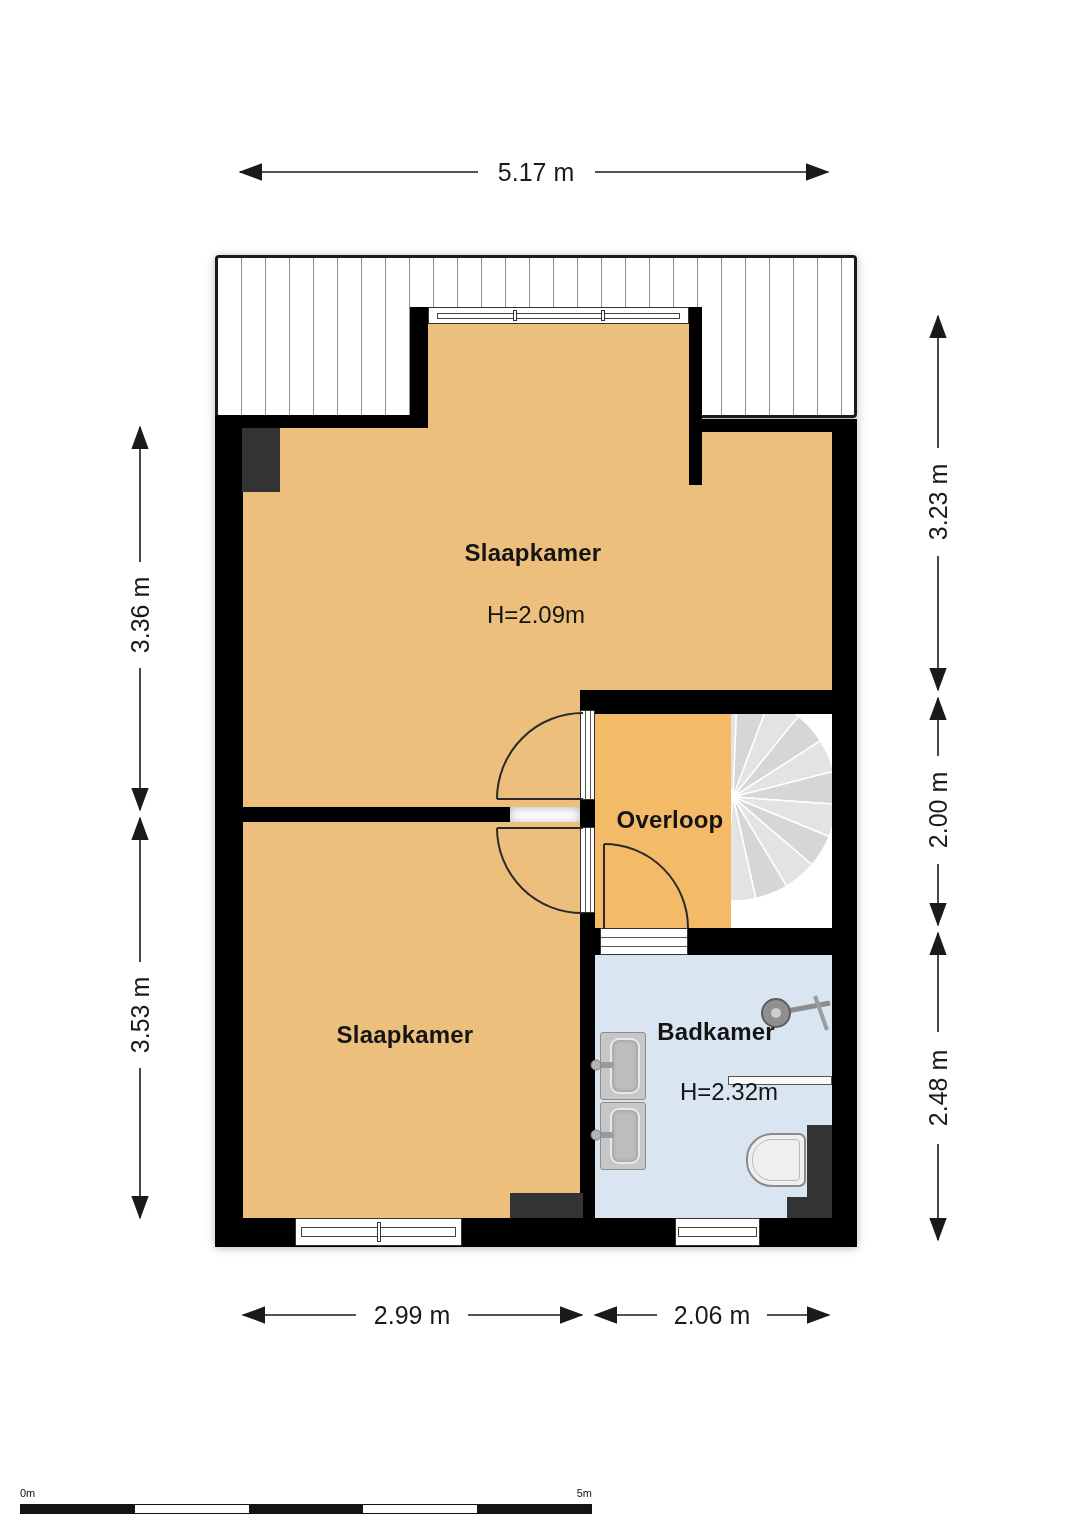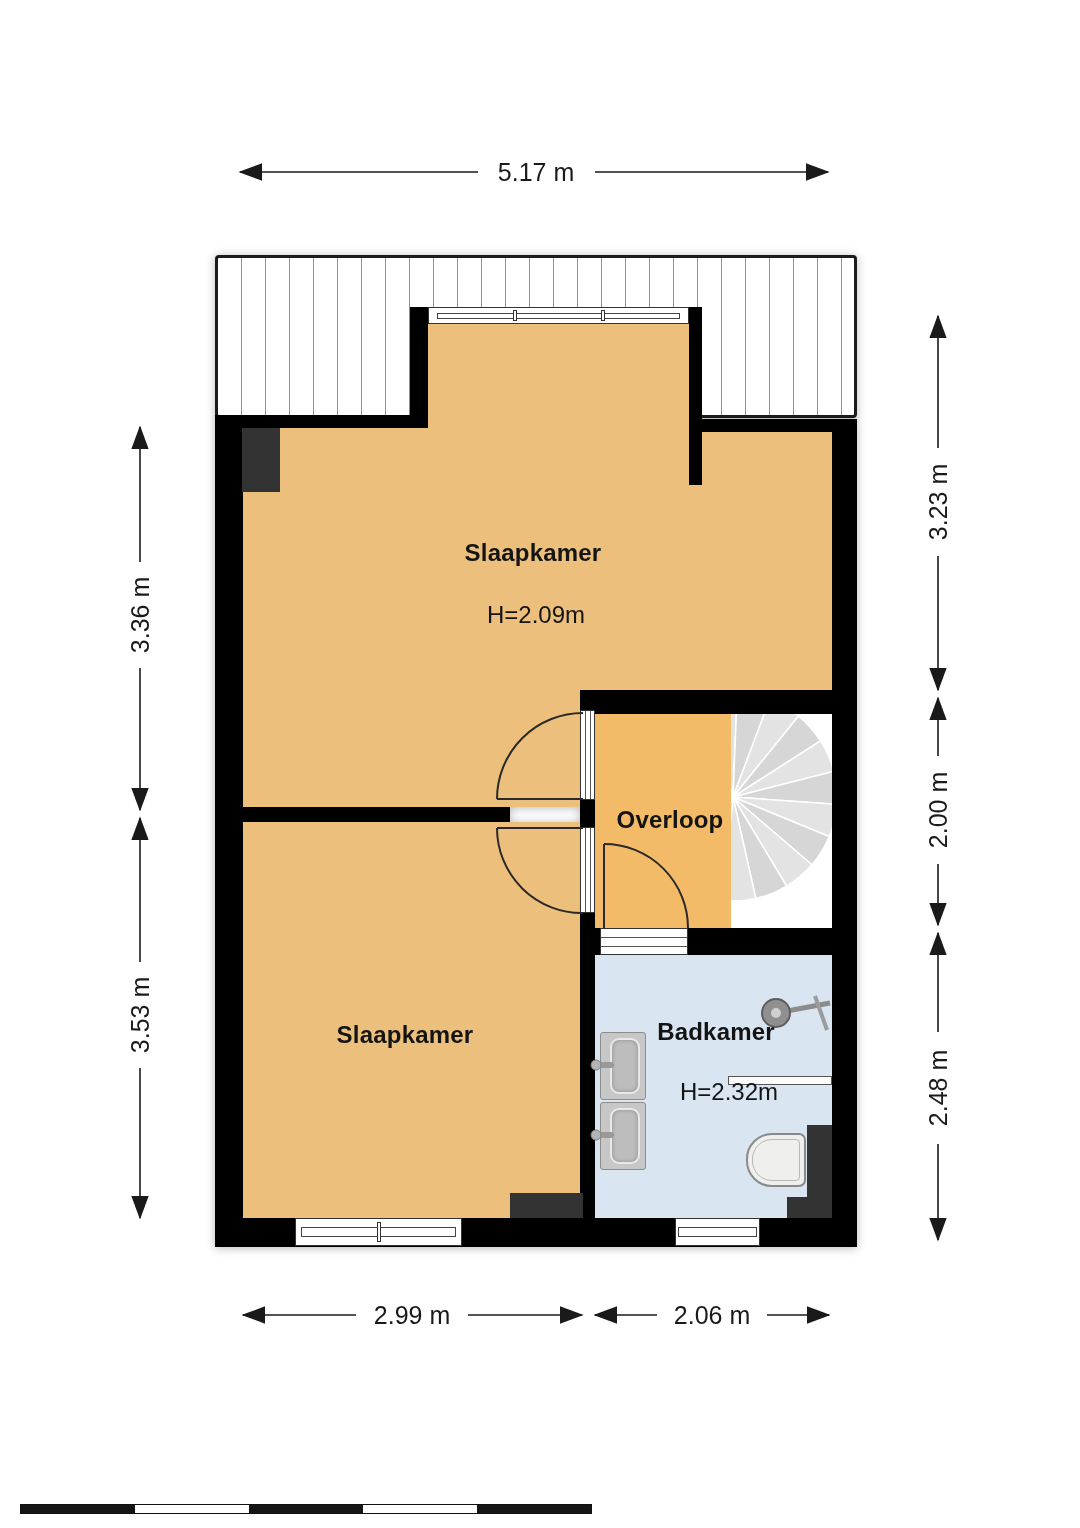--- a/index.html
+++ b/index.html
@@ -193,20 +193,24 @@
     <text class="dimtext" x="536" y="181" text-anchor="middle">5.17 m</text>
     <text class="dimtext" x="140" y="615" text-anchor="middle" dominant-baseline="central" transform="rotate(-90 140 615)">3.36 m</text>
     <text class="dimtext" x="140" y="1015" text-anchor="middle" dominant-baseline="central" transform="rotate(-90 140 1015)">3.53 m</text>
     <text class="dimtext" x="938" y="502" text-anchor="middle" dominant-baseline="central" transform="rotate(-90 938 502)">3.23 m</text>
     <text class="dimtext" x="938" y="810" text-anchor="middle" dominant-baseline="central" transform="rotate(-90 938 810)">2.00 m</text>
     <text class="dimtext" x="938" y="1088" text-anchor="middle" dominant-baseline="central" transform="rotate(-90 938 1088)">2.48 m</text>
     <text class="dimtext" x="412" y="1324" text-anchor="middle">2.99 m</text>
     <text class="dimtext" x="712" y="1324" text-anchor="middle">2.06 m</text>
   </svg>
 
+  <div id="scalelabels">
+    <span>0m</span>
+    <span>5m</span>
+  </div>
   <div id="scalebar">
     <div class="seg" style="background:#151515;"></div>
     <div class="seg" style="background:#ffffff;"></div>
     <div class="seg" style="background:#151515;"></div>
     <div class="seg" style="background:#ffffff;"></div>
     <div class="seg" style="background:#151515;"></div>
   </div>
 
 </div>
 

